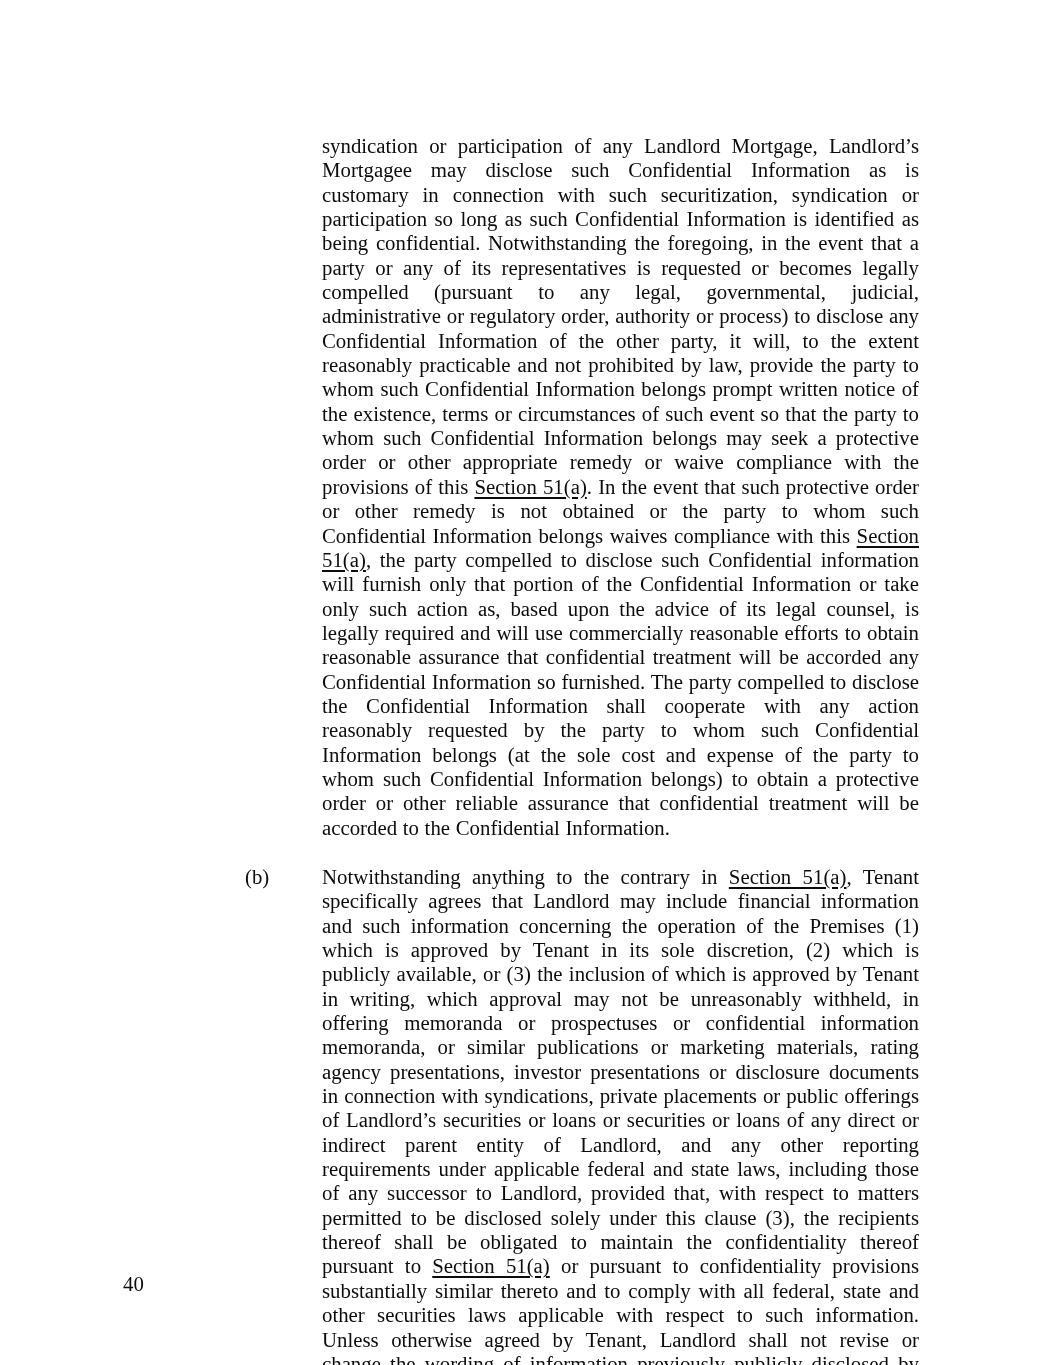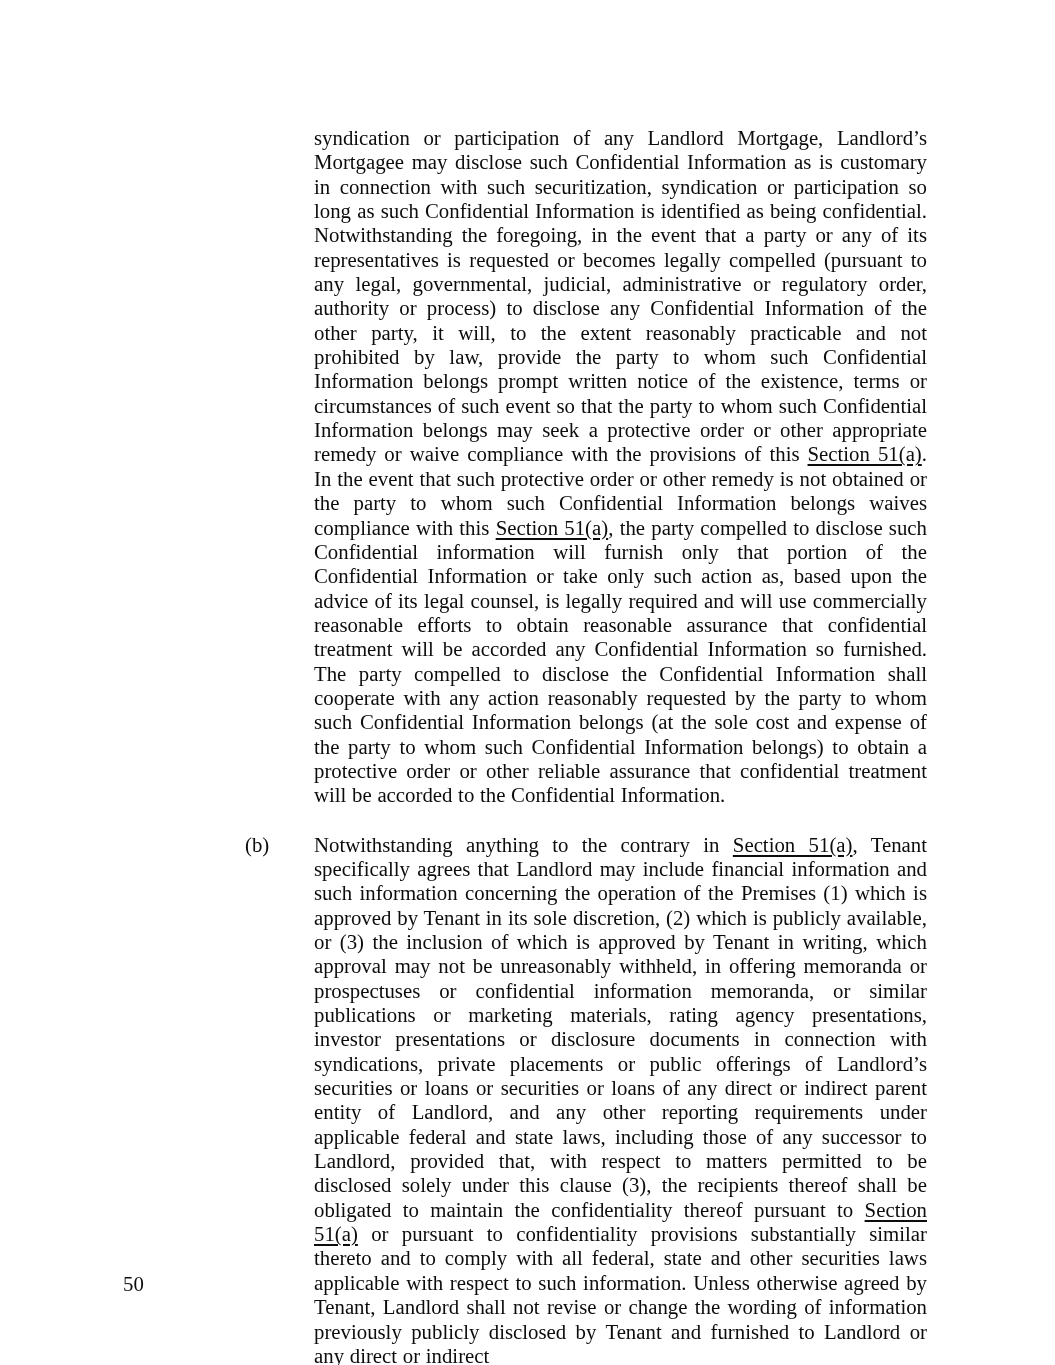--- a/index.html
+++ b/index.html
@@ -16,21 +16,21 @@
     font-family: "Liberation Serif", "DejaVu Serif", serif;
     overflow: hidden;
   }
   .content {
     position: absolute;
     left: 310px;
     top: 122px;
     width: 621px;
   }
   .para {
-    margin: 4px;
+    margin: 12px;
     text-align: justify;
     font-size: 20.8px;
     line-height: 24.35px;
     word-spacing: 0.5px;
   }
   .para-b-wrap {
     position: relative;
     margin-top: 25px;
   }
   .para-label {
@@ -56,14 +56,14 @@
 <body>
 
 <div class="page">
   <div class="content">
     <p class="para"><span>syndication or participation of any Landlord Mortgage, Landlord’s Mortgagee may disclose such Confidential Information as is customary in connection with such securitization, syndication or participation so long as such Confidential Information is identified as being confidential. Notwithstanding the foregoing, in the event that a party or any of its representatives is requested or becomes legally compelled (pursuant to any legal, governmental, judicial, administrative or regulatory order, authority or process) to disclose any Confidential Information of the other party, it will, to the extent reasonably practicable and not prohibited by law, provide the party to whom such Confidential Information belongs prompt written notice of the existence, terms or circumstances of such event so that the party to whom such Confidential Information belongs may seek a protective order or other appropriate remedy or waive compliance with the provisions of this </span><span class="u">Section 51(a)</span><span>. In the event that such protective order or other remedy is not obtained or the party to whom such Confidential Information belongs waives compliance with this </span><span class="u">Section 51(a)</span><span>, the party compelled to disclose such Confidential information will furnish only that portion of the Confidential Information or take only such action as, based upon the advice of its legal counsel, is legally required and will use commercially reasonable efforts to obtain reasonable assurance that confidential treatment will be accorded any Confidential Information so furnished. The party compelled to disclose the Confidential Information shall cooperate with any action reasonably requested by the party to whom such Confidential Information belongs (at the sole cost and expense of the party to whom such Confidential Information belongs) to obtain a protective order or other reliable assurance that confidential treatment will be accorded to the Confidential Information.</span></p>
     <div class="para-b-wrap">
       <span class="para-label">(b)</span>
       <p class="para"><span>Notwithstanding anything to the contrary in </span><span class="u">Section 51(a)</span><span>, Tenant specifically agrees that Landlord may include financial information and such information concerning the operation of the Premises (1) which is approved by Tenant in its sole discretion, (2) which is publicly available, or (3) the inclusion of which is approved by Tenant in writing, which approval may not be unreasonably withheld, in offering memoranda or prospectuses or confidential information memoranda, or similar publications or marketing materials, rating agency presentations, investor presentations or disclosure documents in connection with syndications, private placements or public offerings of Landlord’s securities or loans or securities or loans of any direct or indirect parent entity of Landlord, and any other reporting requirements under applicable federal and state laws, including those of any successor to Landlord, provided that, with respect to matters permitted to be disclosed solely under this clause (3), the recipients thereof shall be obligated to maintain the confidentiality thereof pursuant to </span><span class="u">Section 51(a)</span><span> or pursuant to confidentiality provisions substantially similar thereto and to comply with all federal, state and other securities laws applicable with respect to such information. Unless otherwise agreed by Tenant, Landlord shall not revise or change the wording of information previously publicly disclosed by Tenant and furnished to Landlord or any direct or indirect</span></p>
     </div>
   </div>
-  <div class="page-number">50</div>
+  <div class="page-number">40</div>
 </div>
 
 </body></html>

